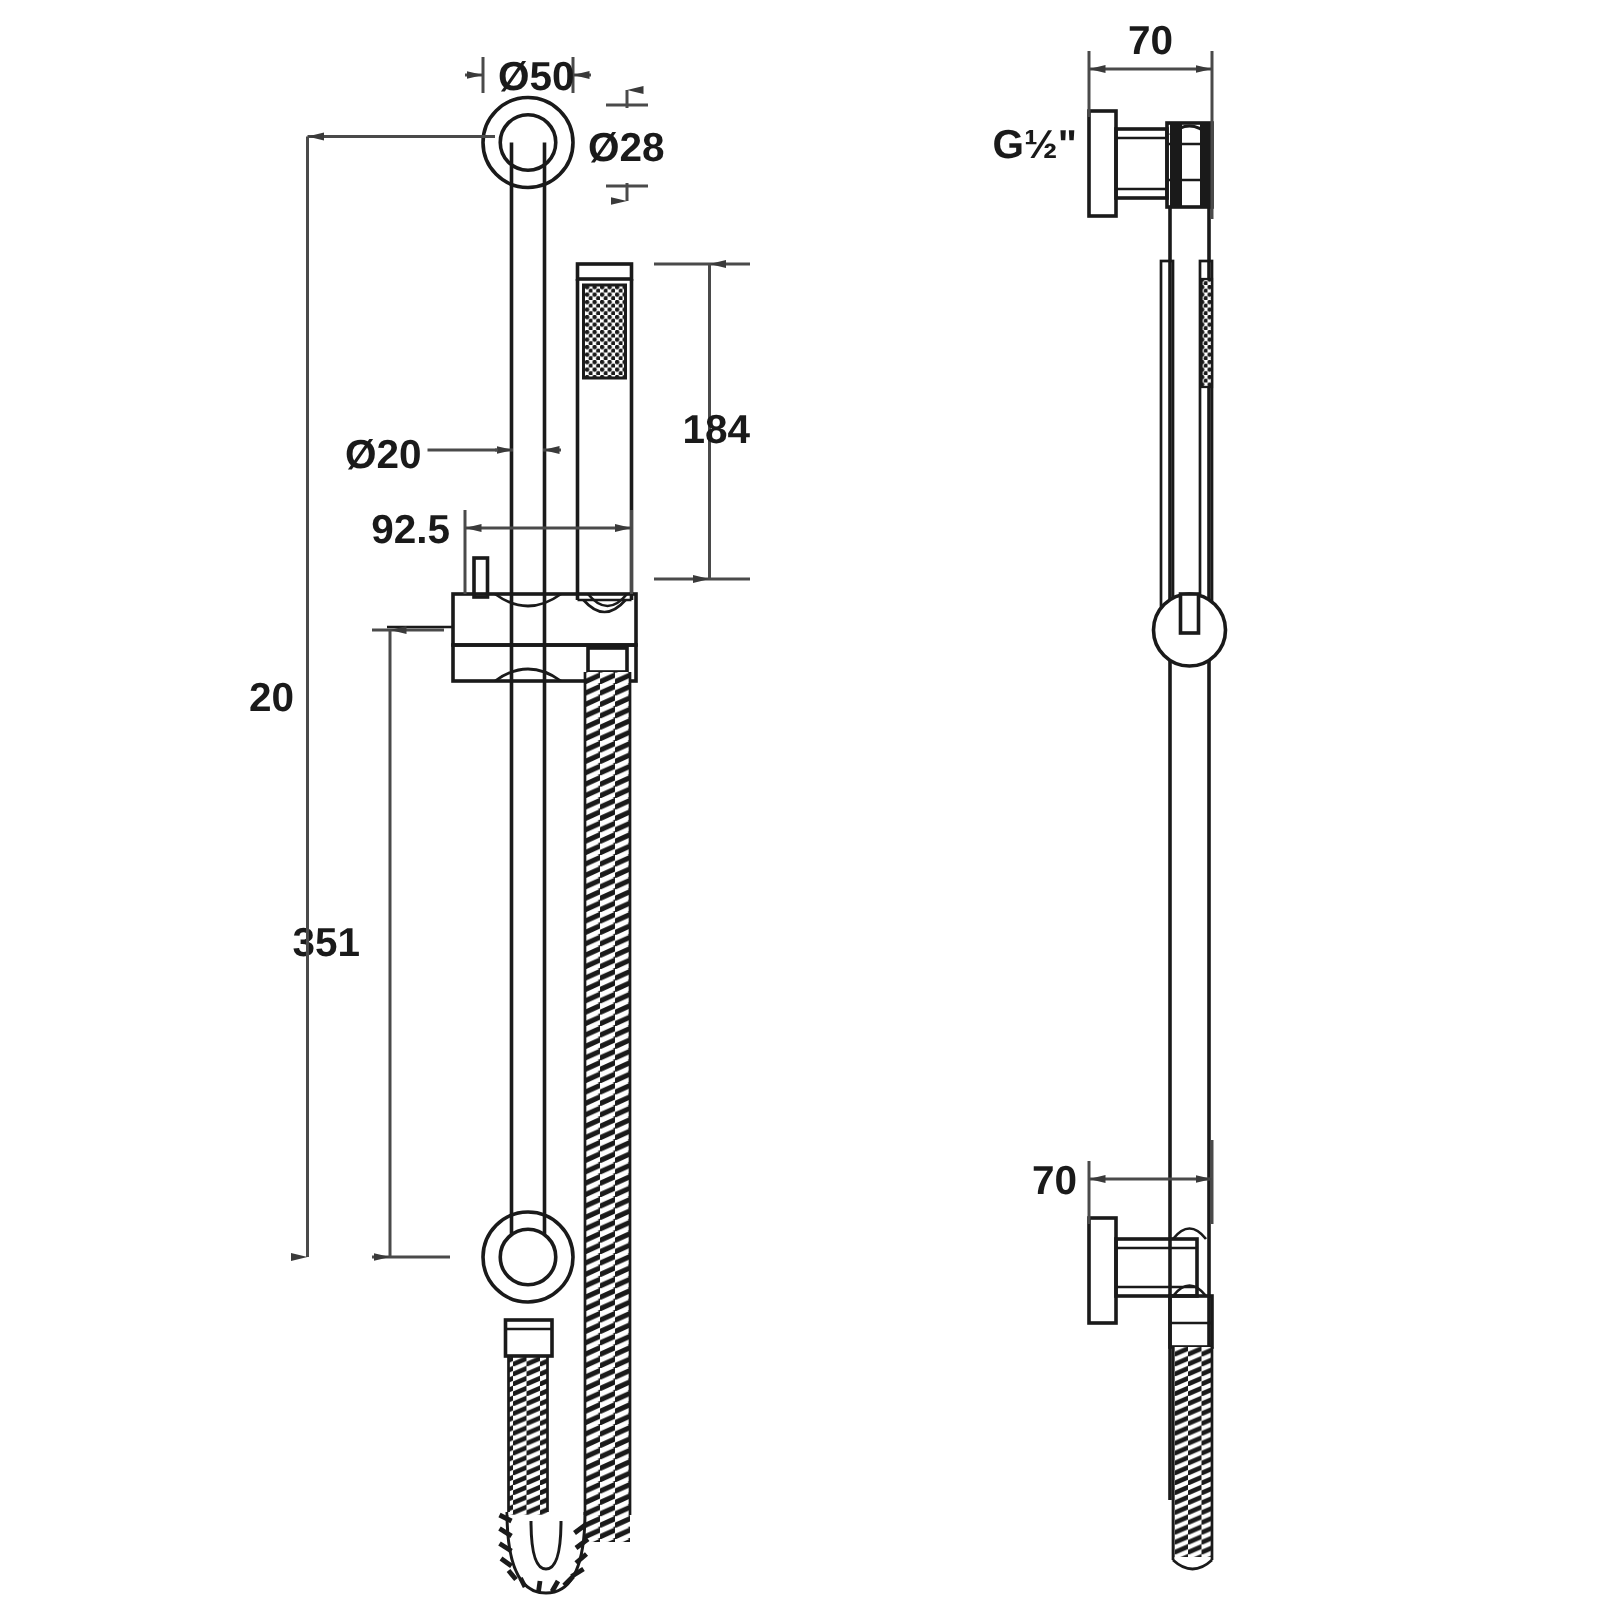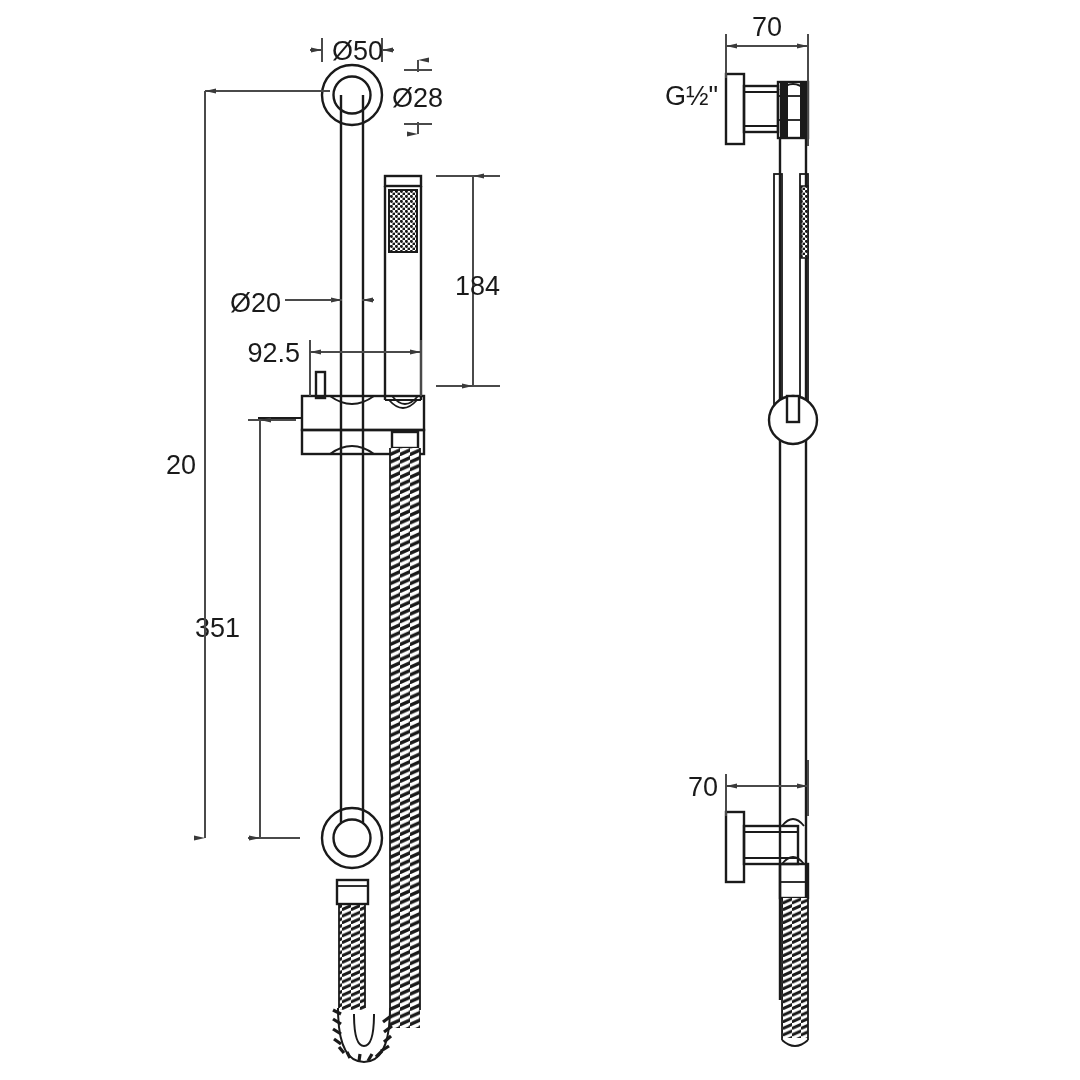--- a/index.html
+++ b/index.html
@@ -11,20 +11,21 @@
     width: 1080px;
     height: 1080px;
     overflow: hidden;
     font-family: "Liberation Sans", sans-serif;
   }
   #drawing-root {
     position: relative;
     width: 892px;
     height: 1080px;
     background: #ffffff;
+    font-weight: bold;
   }
   svg#tech-drawing {
     display: block;
     width: 1080px;
     height: 1080px;
   }
   .dim-text {
     font-family: "Liberation Sans", sans-serif;
     font-size: 27px;
     fill: #1a1a1a;

